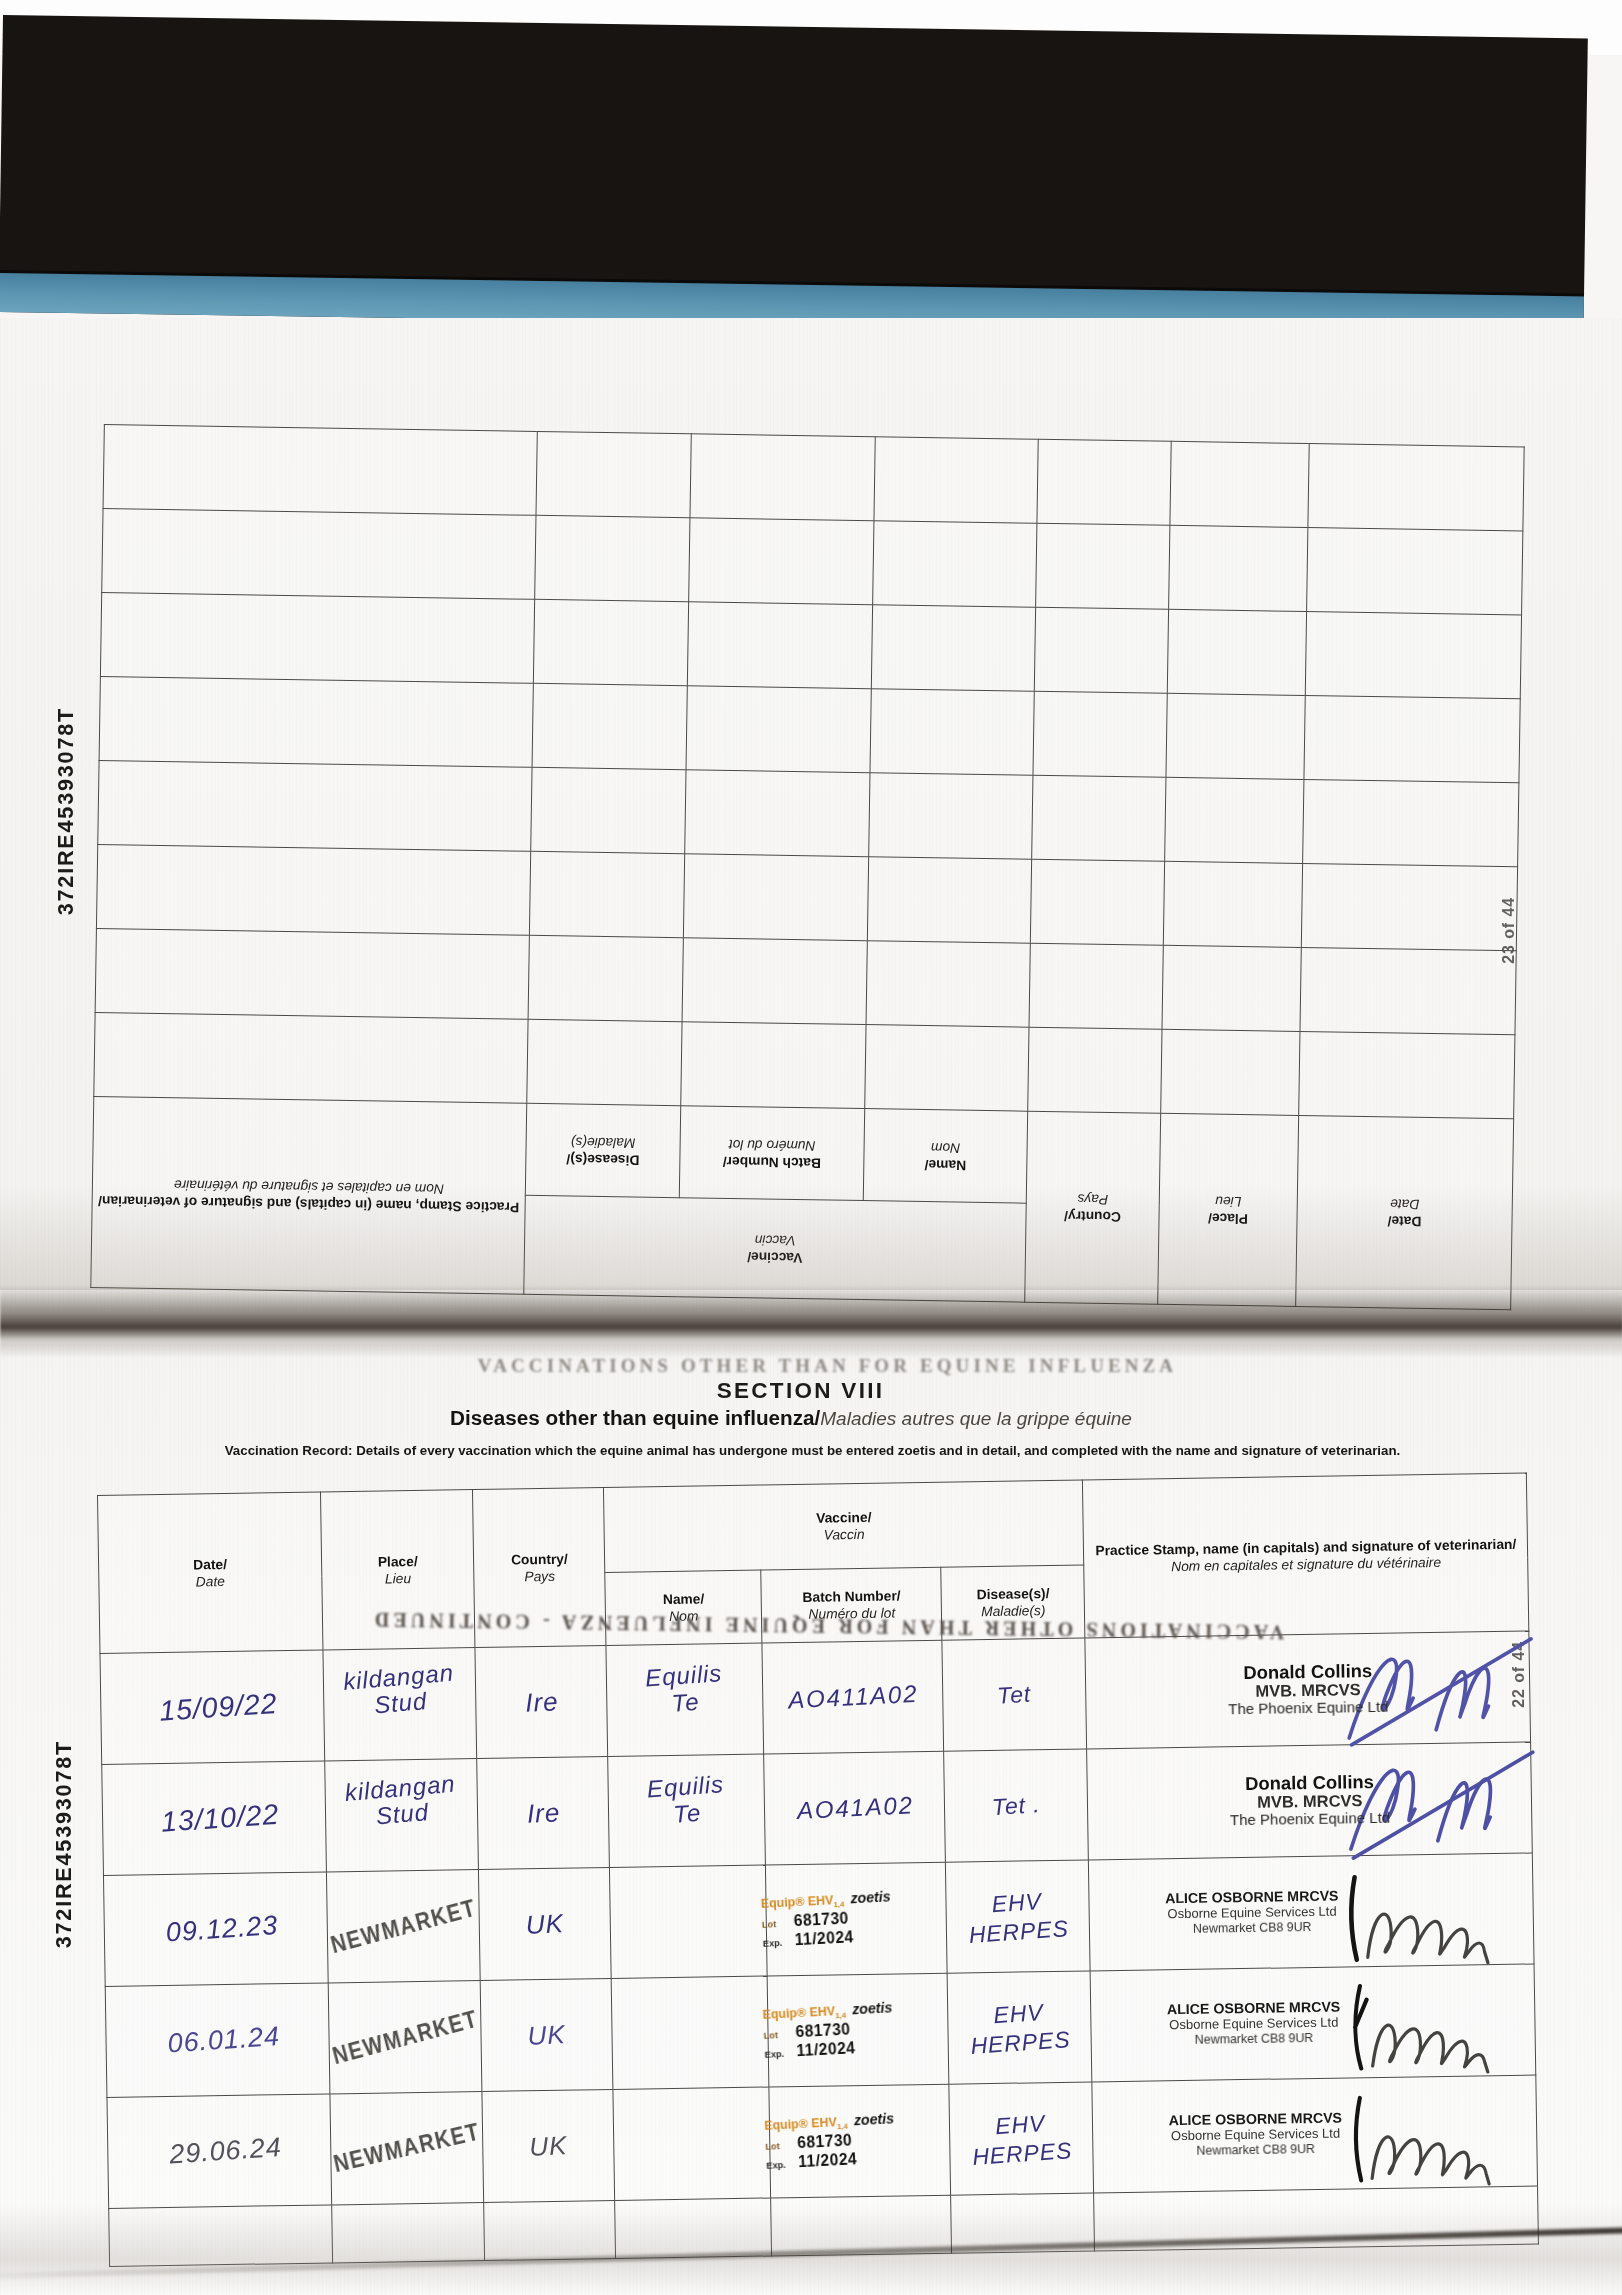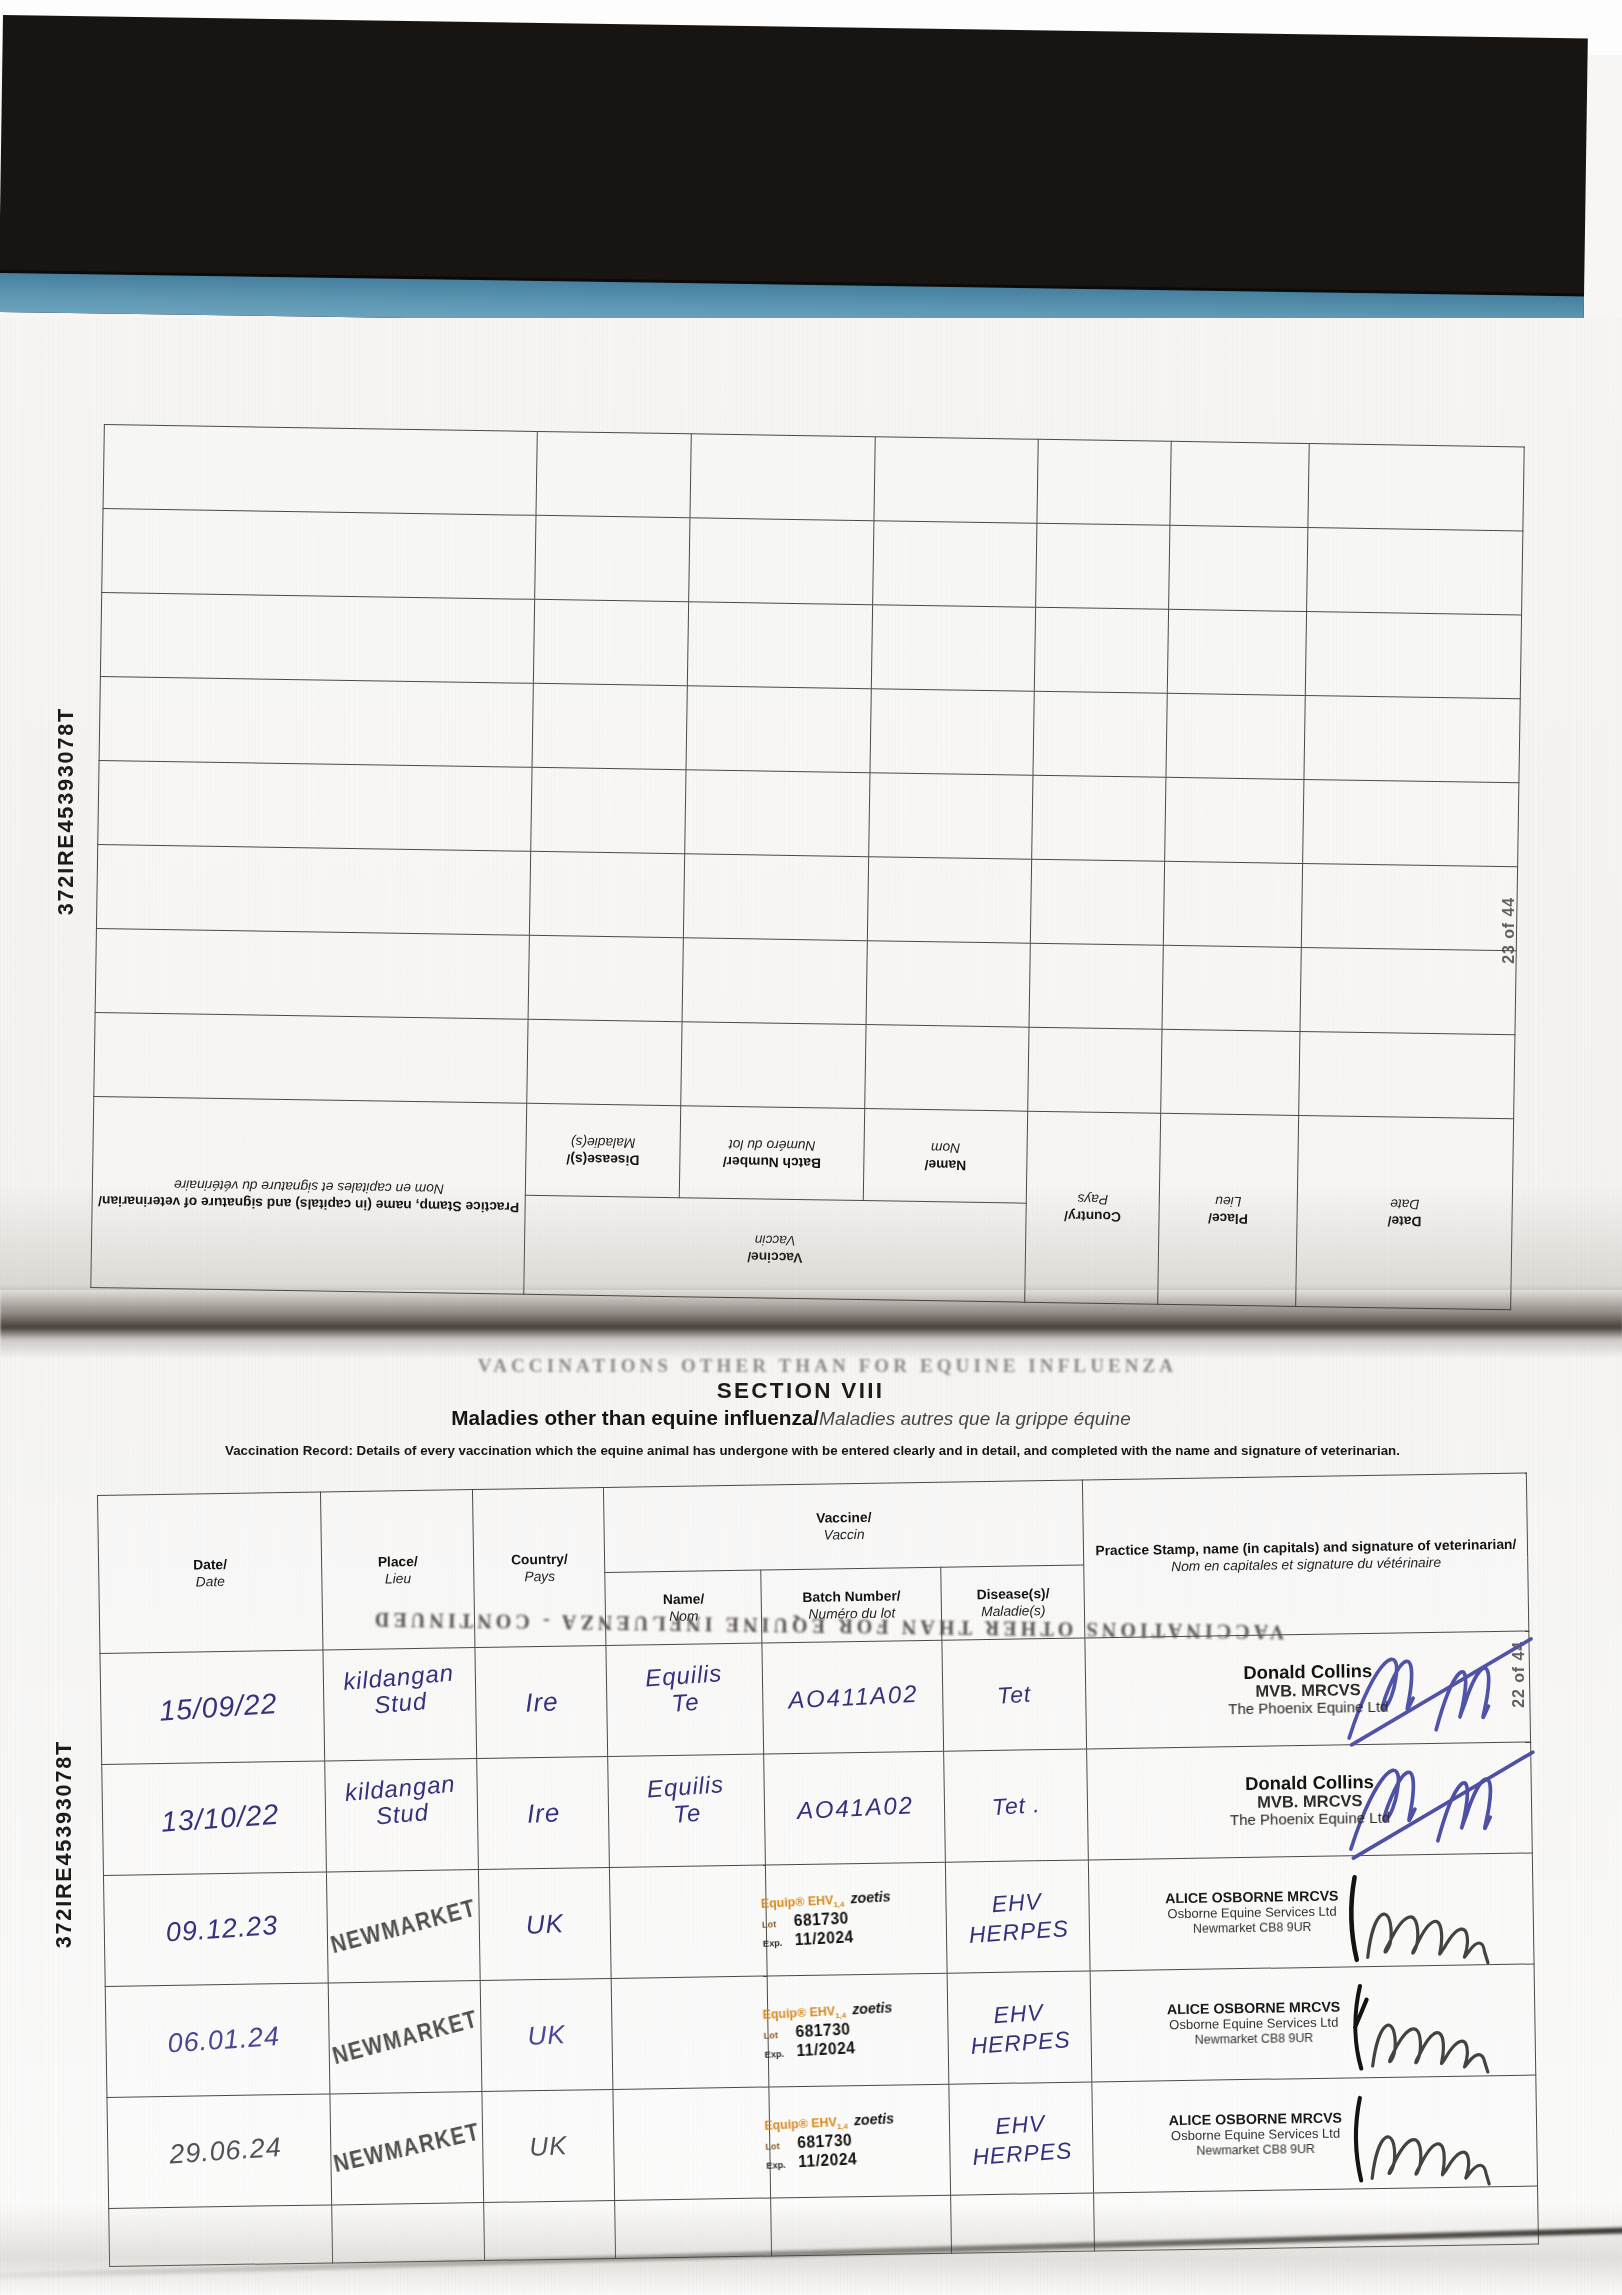--- a/index.html
+++ b/index.html
@@ -250,24 +250,24 @@
   <div class="banner continued">VACCINATIONS OTHER THAN FOR EQUINE INFLUENZA - CONTINUED</div>
 </div>
 
 <div class="soft-shade-above-fold"></div>
 <div class="fold"></div>
 
 <div class="page" id="page22">
   <div class="banner ghost" style="position:absolute;top:11px;">VACCINATIONS OTHER THAN FOR EQUINE INFLUENZA</div>
   <div class="section-title" style="top:34px;padding-left:20px;">SECTION VIII</div>
   <div class="disease-title" style="top:62px;">
-    <span class="en">Maladies other than equine influenza/</span><span class="fr">Maladies autres que la grippe équine</span>
+    <span class="en">Diseases other than equine influenza/</span><span class="fr">Maladies autres que la grippe équine</span>
   </div>
   <div class="note" style="top:98px;">
-    <div class="en">Vaccination Record: Details of every vaccination which the equine animal has undergone with be entered clearly and in detail, and completed with the name and signature of veterinarian.</div>
+    <div class="en">Vaccination Record: Details of every vaccination which the equine animal has undergone must be entered zoetis and in detail, and completed with the name and signature of veterinarian.</div>
   </div>
 
   <div class="vtext vcode" style="left:51px;top:396px;">372IRE45393078T</div>
   <div class="vtext pagenum" style="left:1510px;top:297px;">22 of 44</div>
 
   <div id="t22wrap">
     <table class="vax" id="t22">
       <colgroup>
         <col style="width:223px">
           <col style="width:131px">

